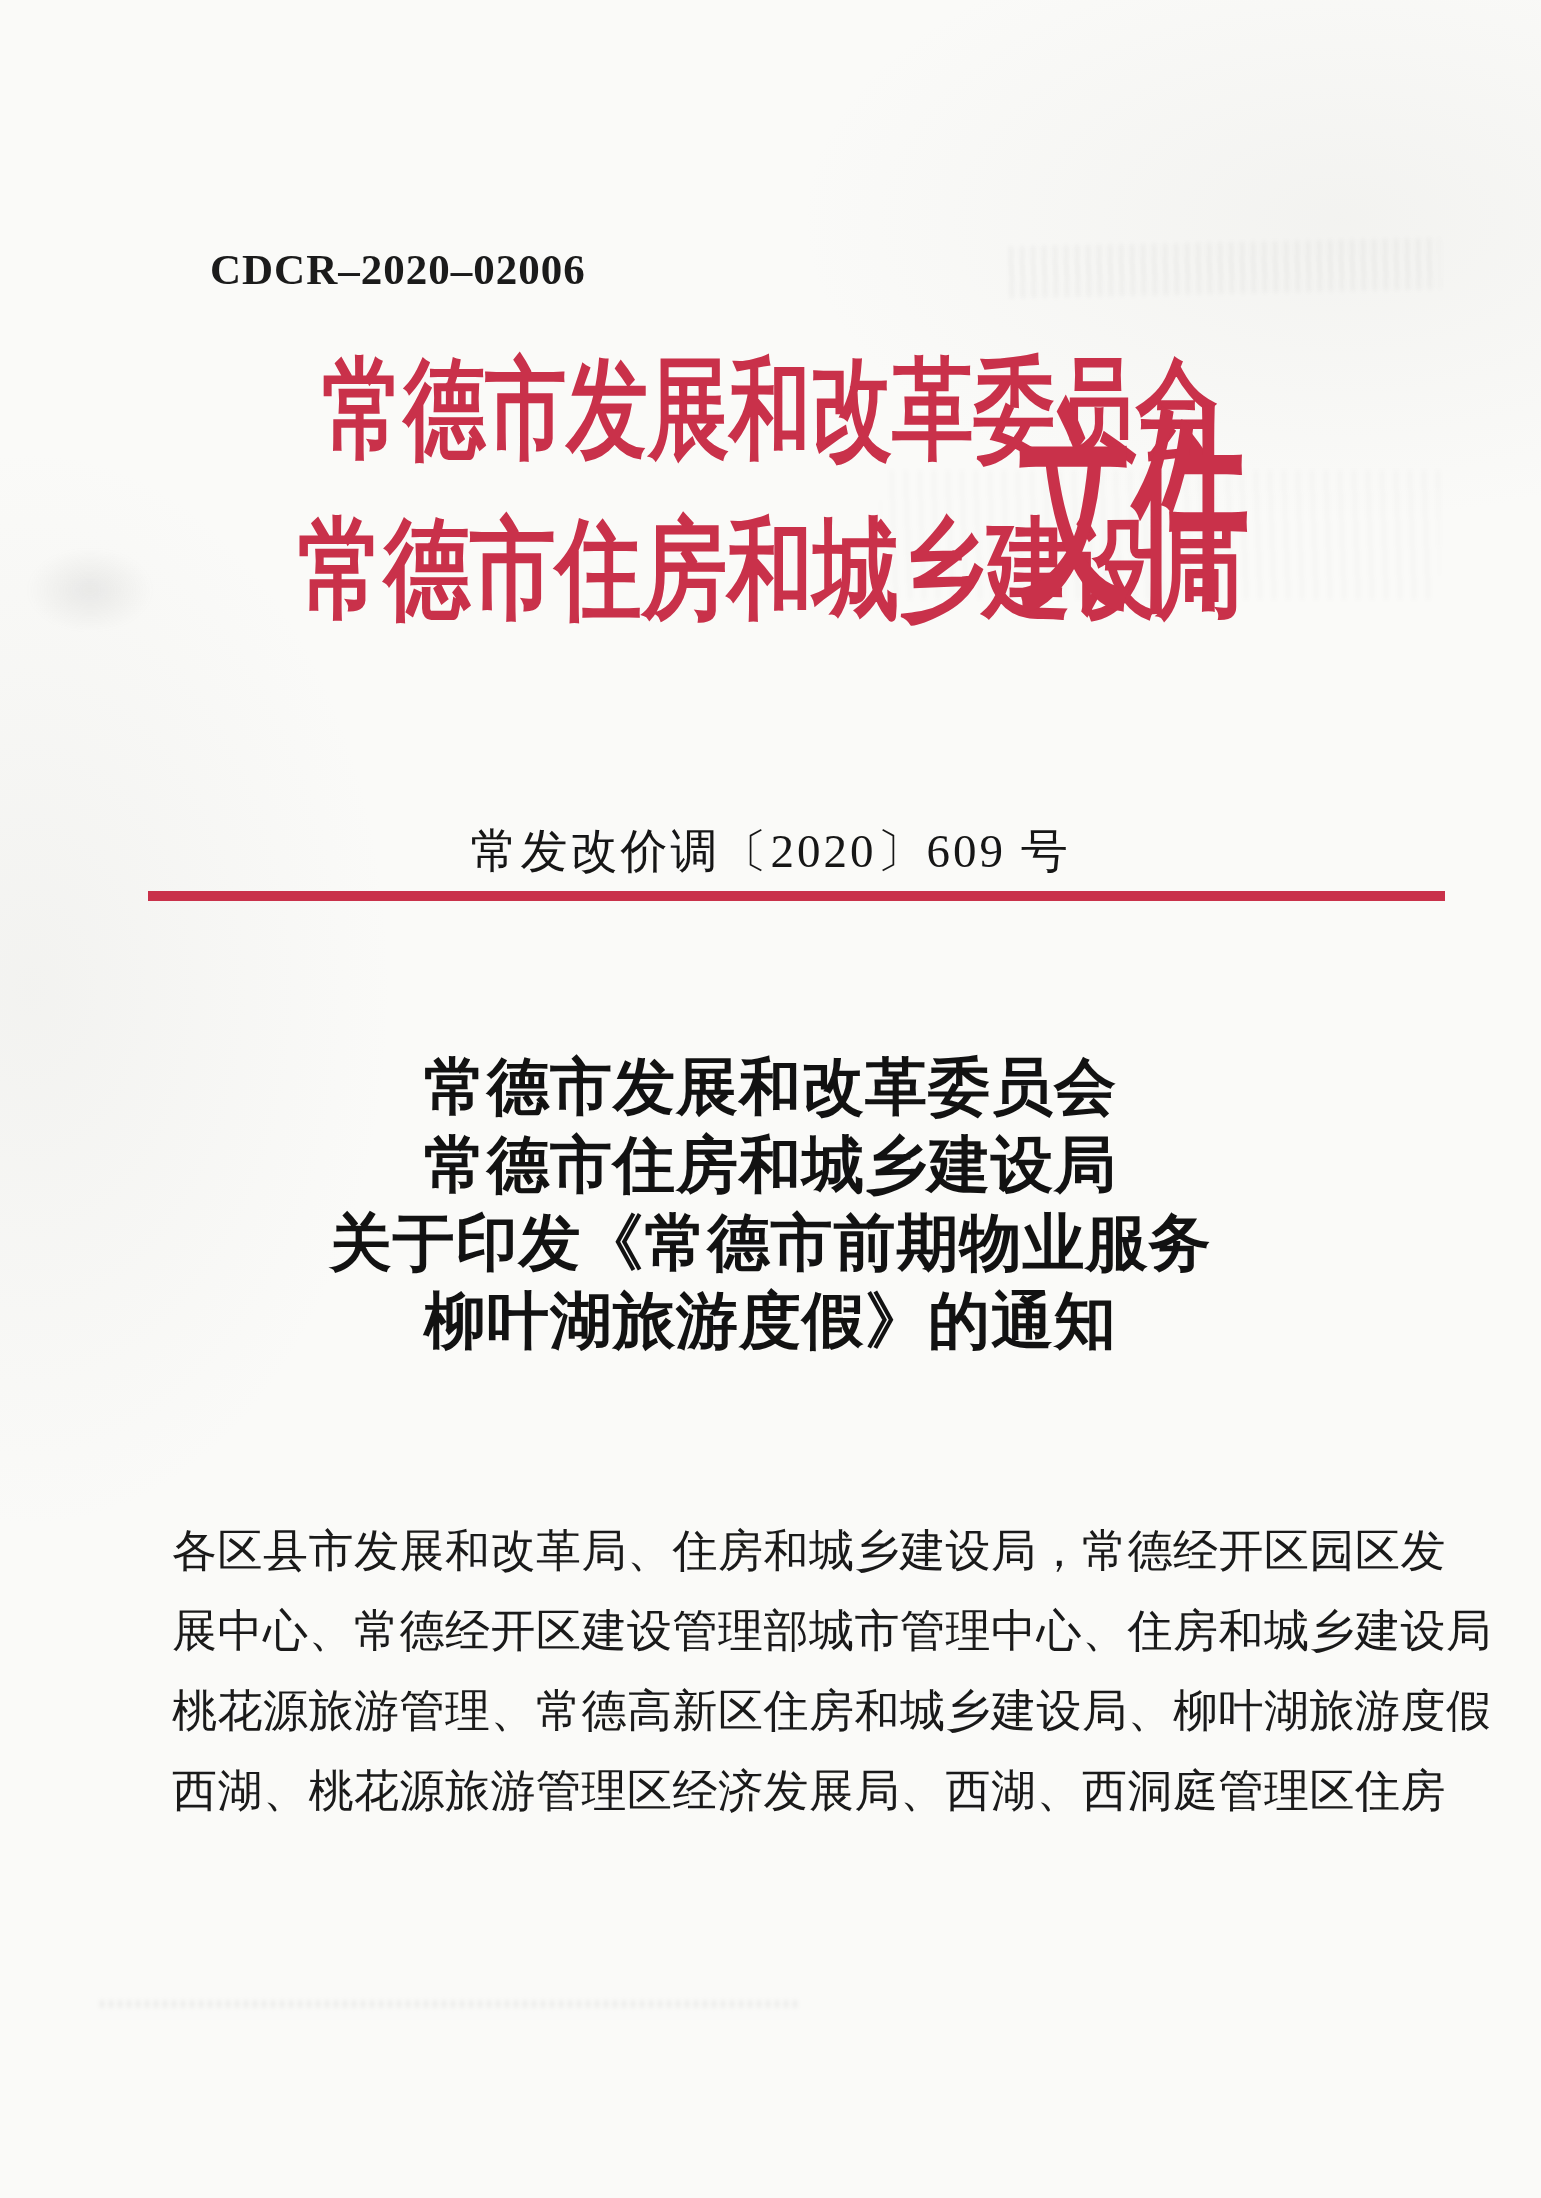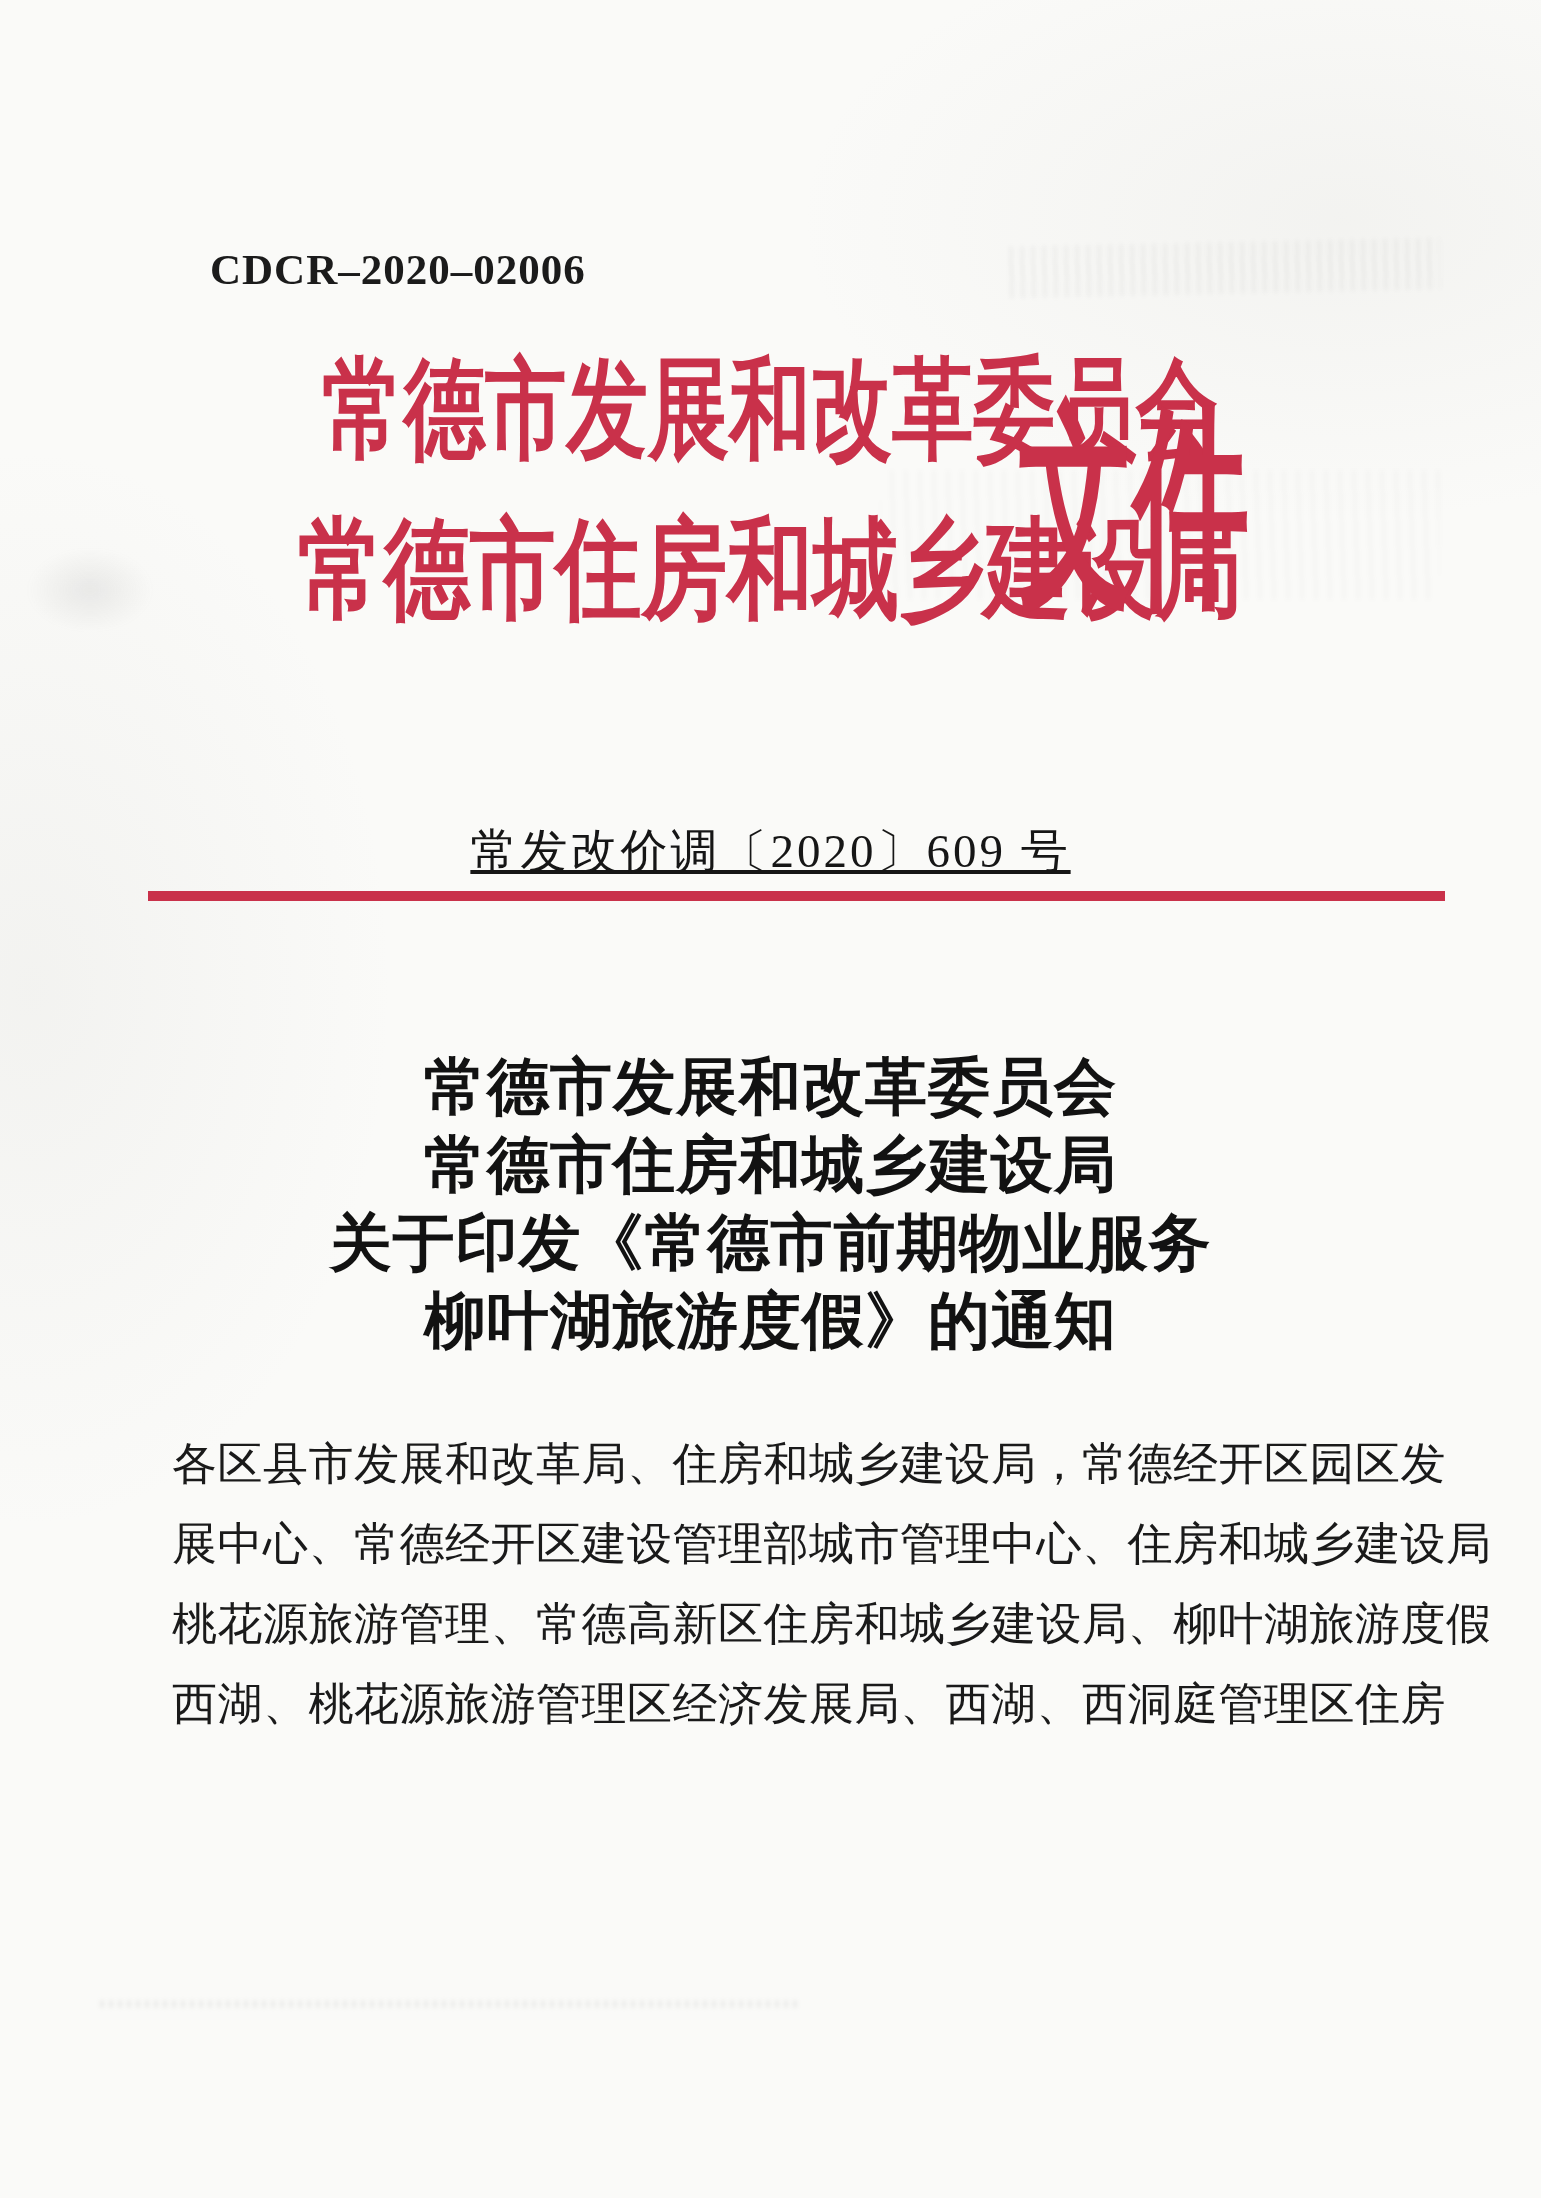--- a/index.html
+++ b/index.html
@@ -109,21 +109,20 @@
   .ref-number {
     position: absolute;
     left: 0;
     top: 820px;
     width: 1541px;
     text-align: center;
     font-size: 47px;
     letter-spacing: 3px;
     color: #161616;
     white-space: nowrap;
-    text-decoration: underline;
   }
 
   .red-rule {
     position: absolute;
     left: 148px;
     top: 891px;
     width: 1297px;
     height: 10px;
     background: var(--header-red, #C9314A);
   }
@@ -138,21 +137,21 @@
     font-weight: bold;
     font-size: 62px;
     line-height: 78px;
     color: #121212;
     letter-spacing: 1px;
   }
 
   .body-text {
     position: absolute;
     left: 172px;
-    top: 1424px;
+    top: 1511px;
     width: 1268px;
     font-size: 45px;
     line-height: 80px;
     color: #1a1a1a;
   }
   .body-line {
     text-align: justify;
     text-align-last: justify;
     white-space: nowrap;
     letter-spacing: 0.5px;

